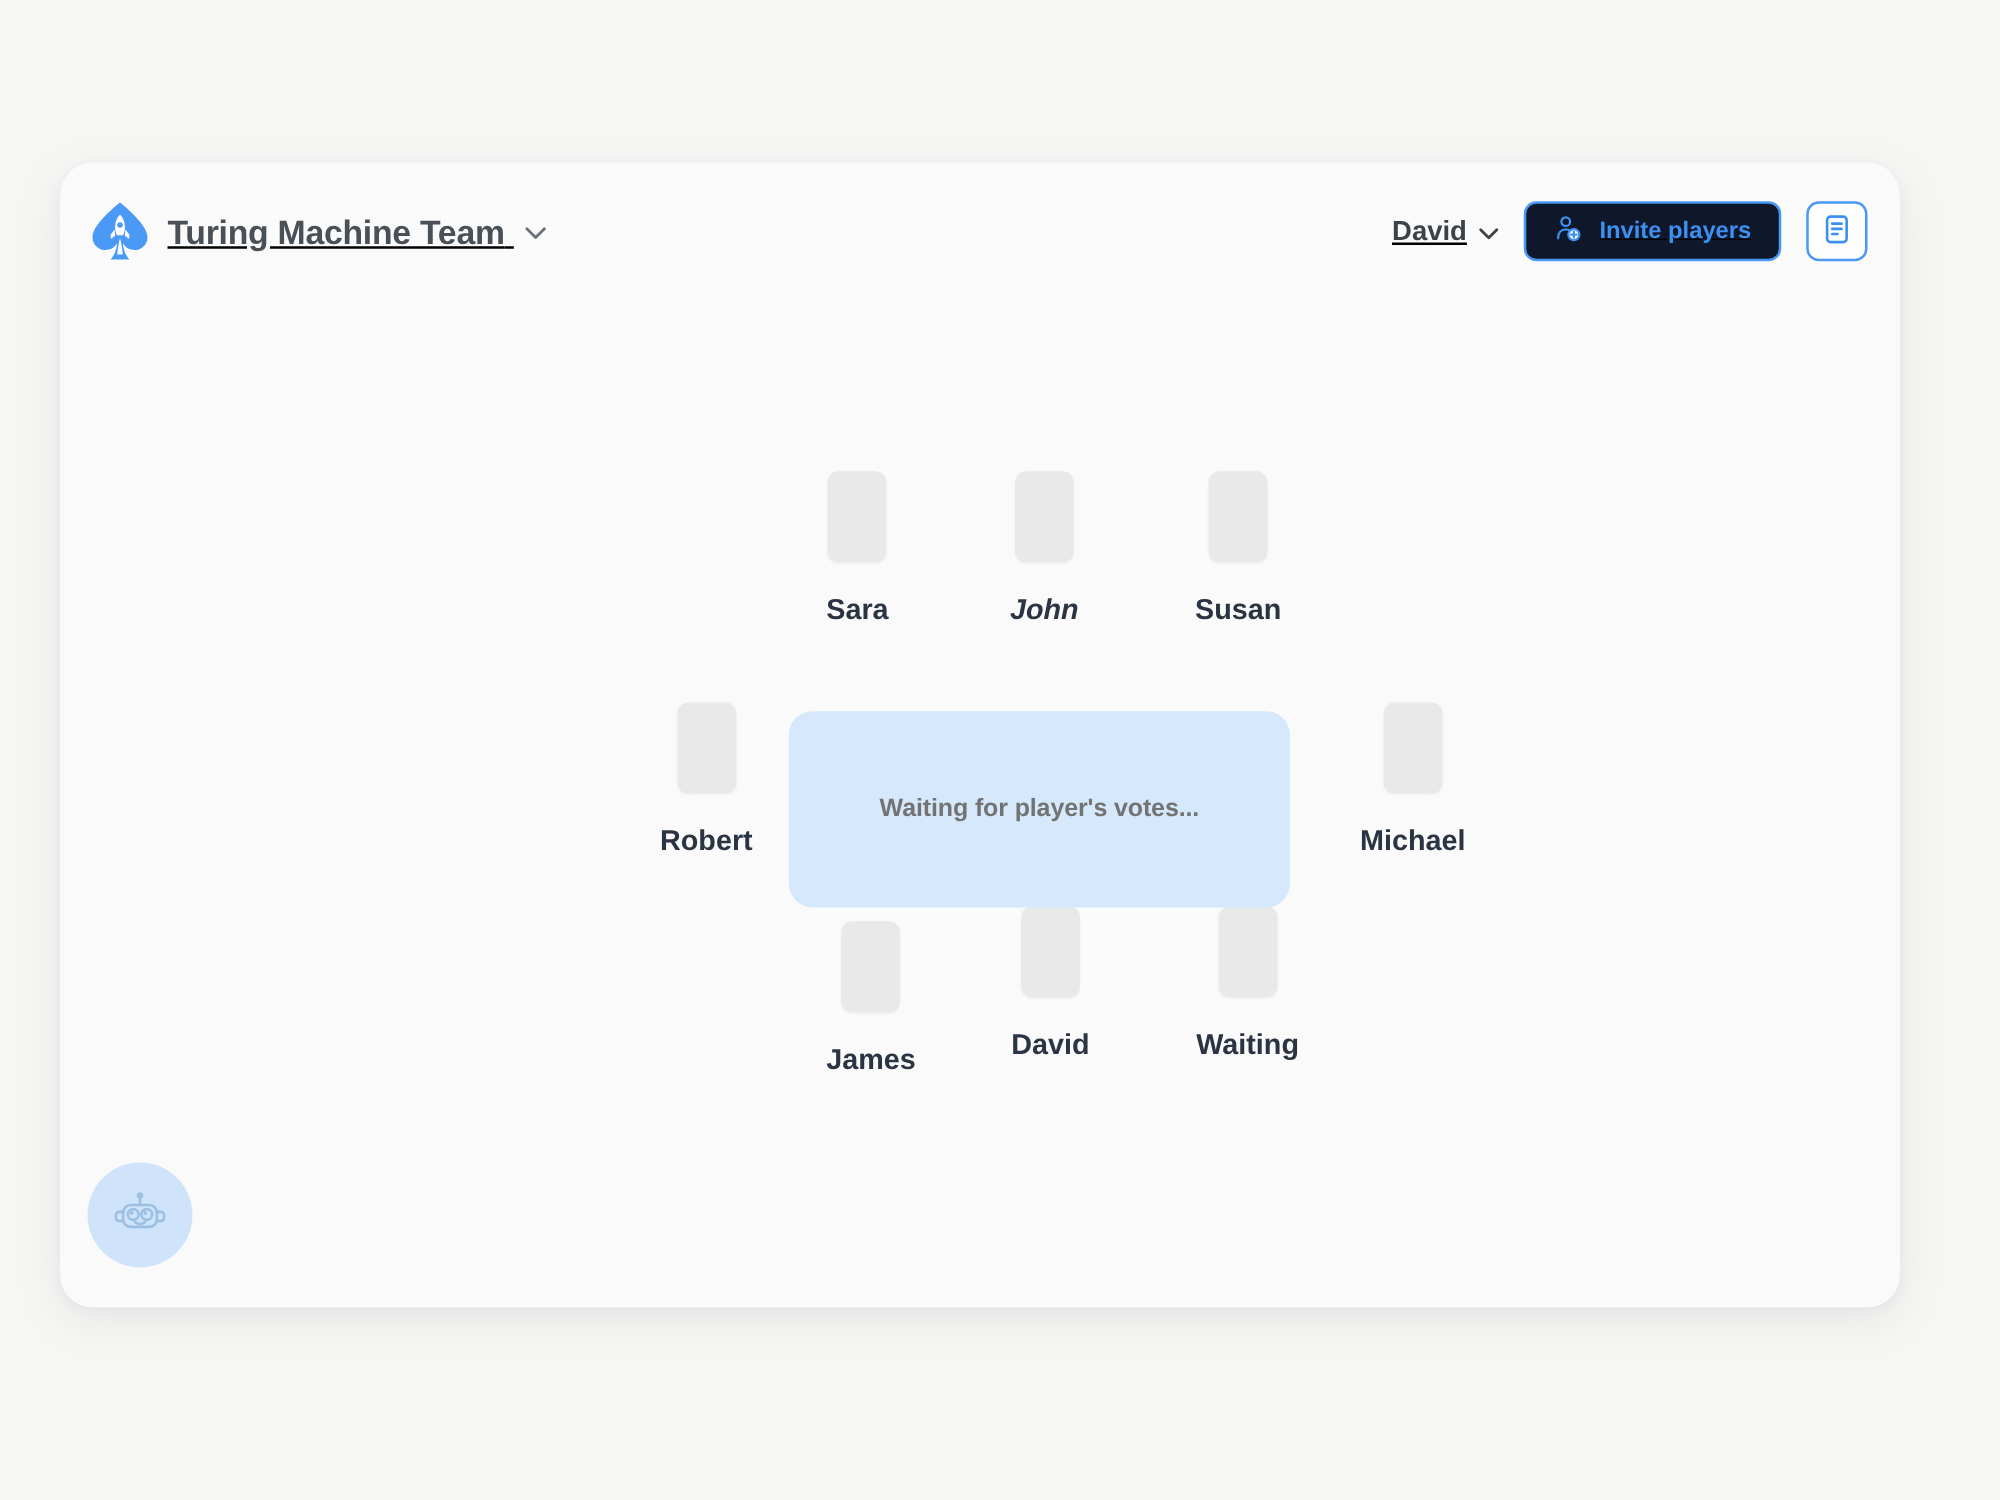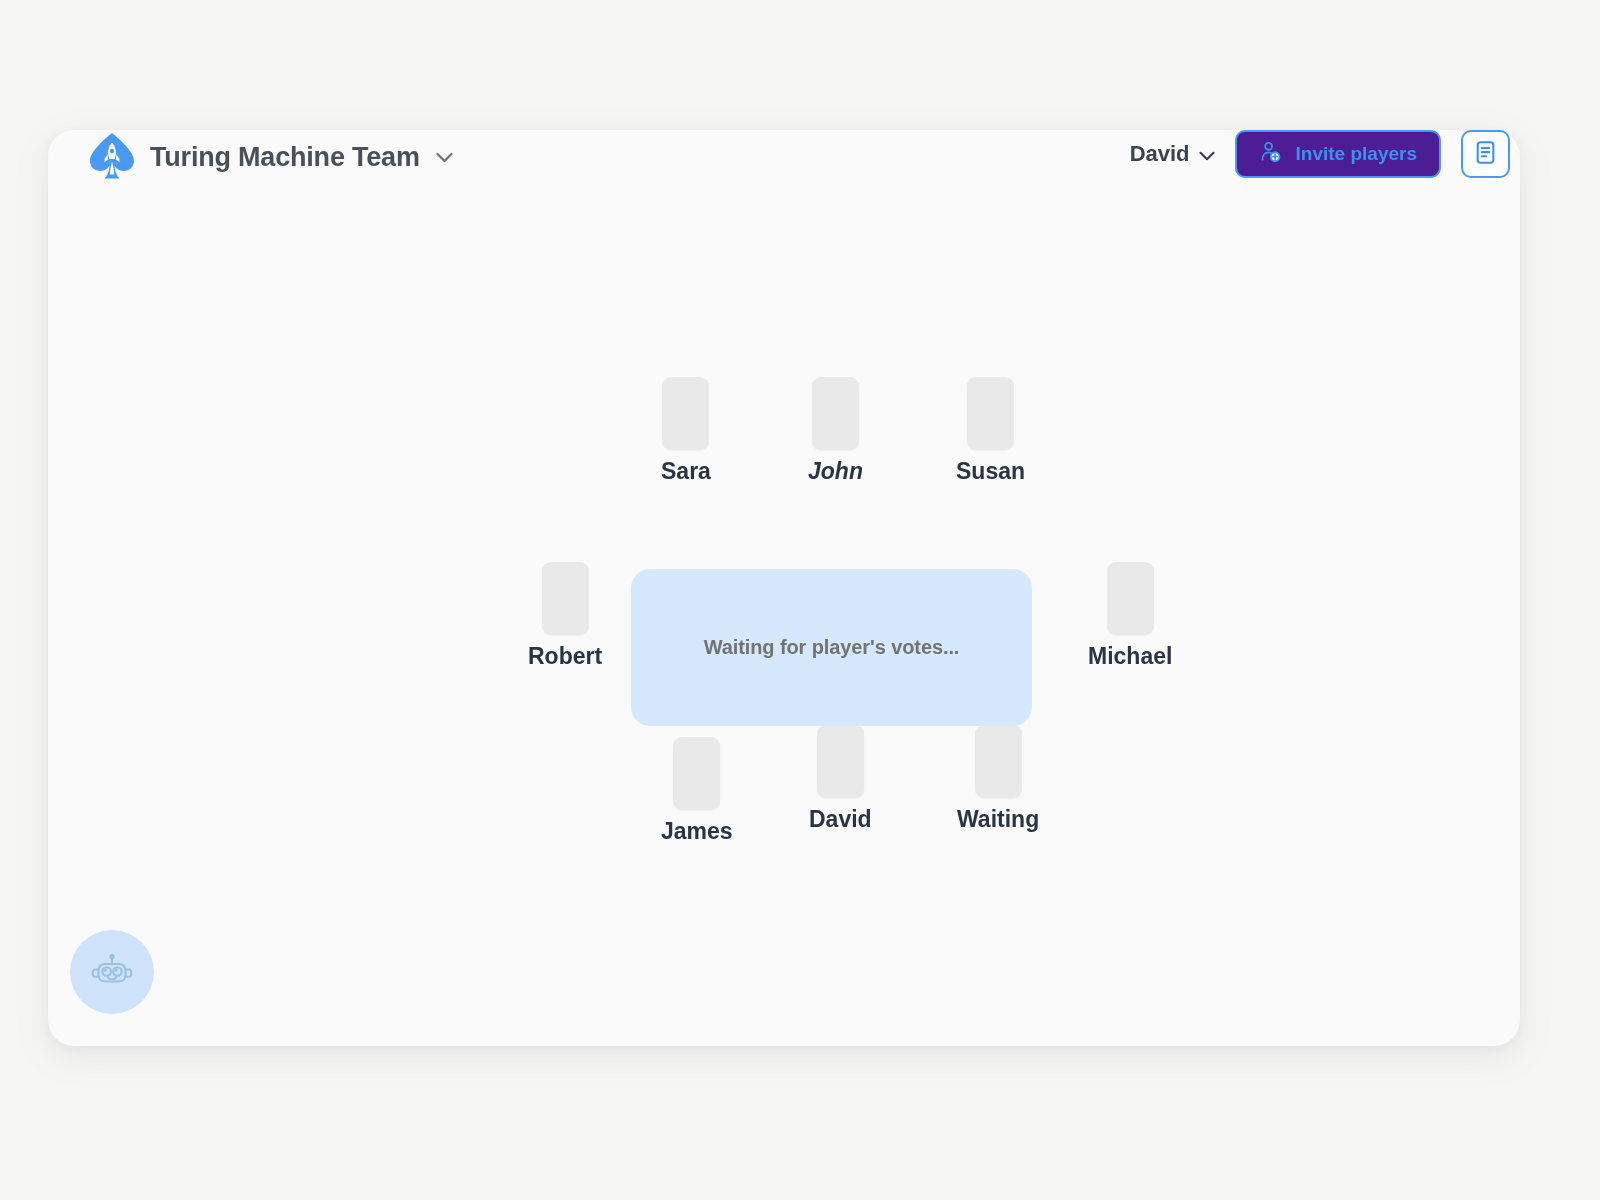--- a/index.html
+++ b/index.html
@@ -28,25 +28,26 @@
     height: 916px;
     background: #fafafa;
     border-radius: 26px;
     box-shadow: 0 10px 34px rgba(120,125,140,0.13),
                 0 2px 8px rgba(120,125,140,0.07);
   }
 
   
   .header {
     position: absolute;
-    left: 16px; top: 0;
+    left: 0; top: 0;
     width: 100%;
     height: 110px;
     display: flex;
-    align-items: flex-start;
+    align-items: center;
+    text-decoration: underline;
   }
   .header-left {
     display: flex;
     align-items: center;
     margin-left: 22px;
     gap: 12px;
   }
   .logo-mark {
     width: 52px; height: 52px;
     display: block;
@@ -78,21 +79,21 @@
     display: flex;
     align-items: center;
     gap: 9px;
     white-space: nowrap;
   }
   .btn-invite {
     height: 48px;
     padding: 0 22px;
     border: 2px solid #4a9af5;
     border-radius: 10px;
-    background: #4c1d95;
+    background: #0f172a;
     color: #3d90f0;
     font-size: 19px;
     font-weight: bold;
     display: flex;
     align-items: center;
     gap: 14px;
     white-space: nowrap;
     cursor: pointer;
   }
   .btn-icon-square {
@@ -122,21 +123,21 @@
     align-items: center;
   }
   .seat-card {
     width: 47px;
     height: 73px;
     border-radius: 9px;
     background: #e9e9e9;
     box-shadow: 0 1px 2px rgba(0,0,0,0.04);
   }
   .seat-name {
-    margin-top: 8px;
+    margin-top: 24px;
     font-size: 23px;
     font-weight: bold;
     color: #2b3443;
     white-space: nowrap;
   }
 
   
   .seat-sara    { left: 613px; top: 137px; }
   .seat-john    { left: 760px; top: 137px; font-style: italic; }
   .seat-susan   { left: 908px; top: 137px; }

